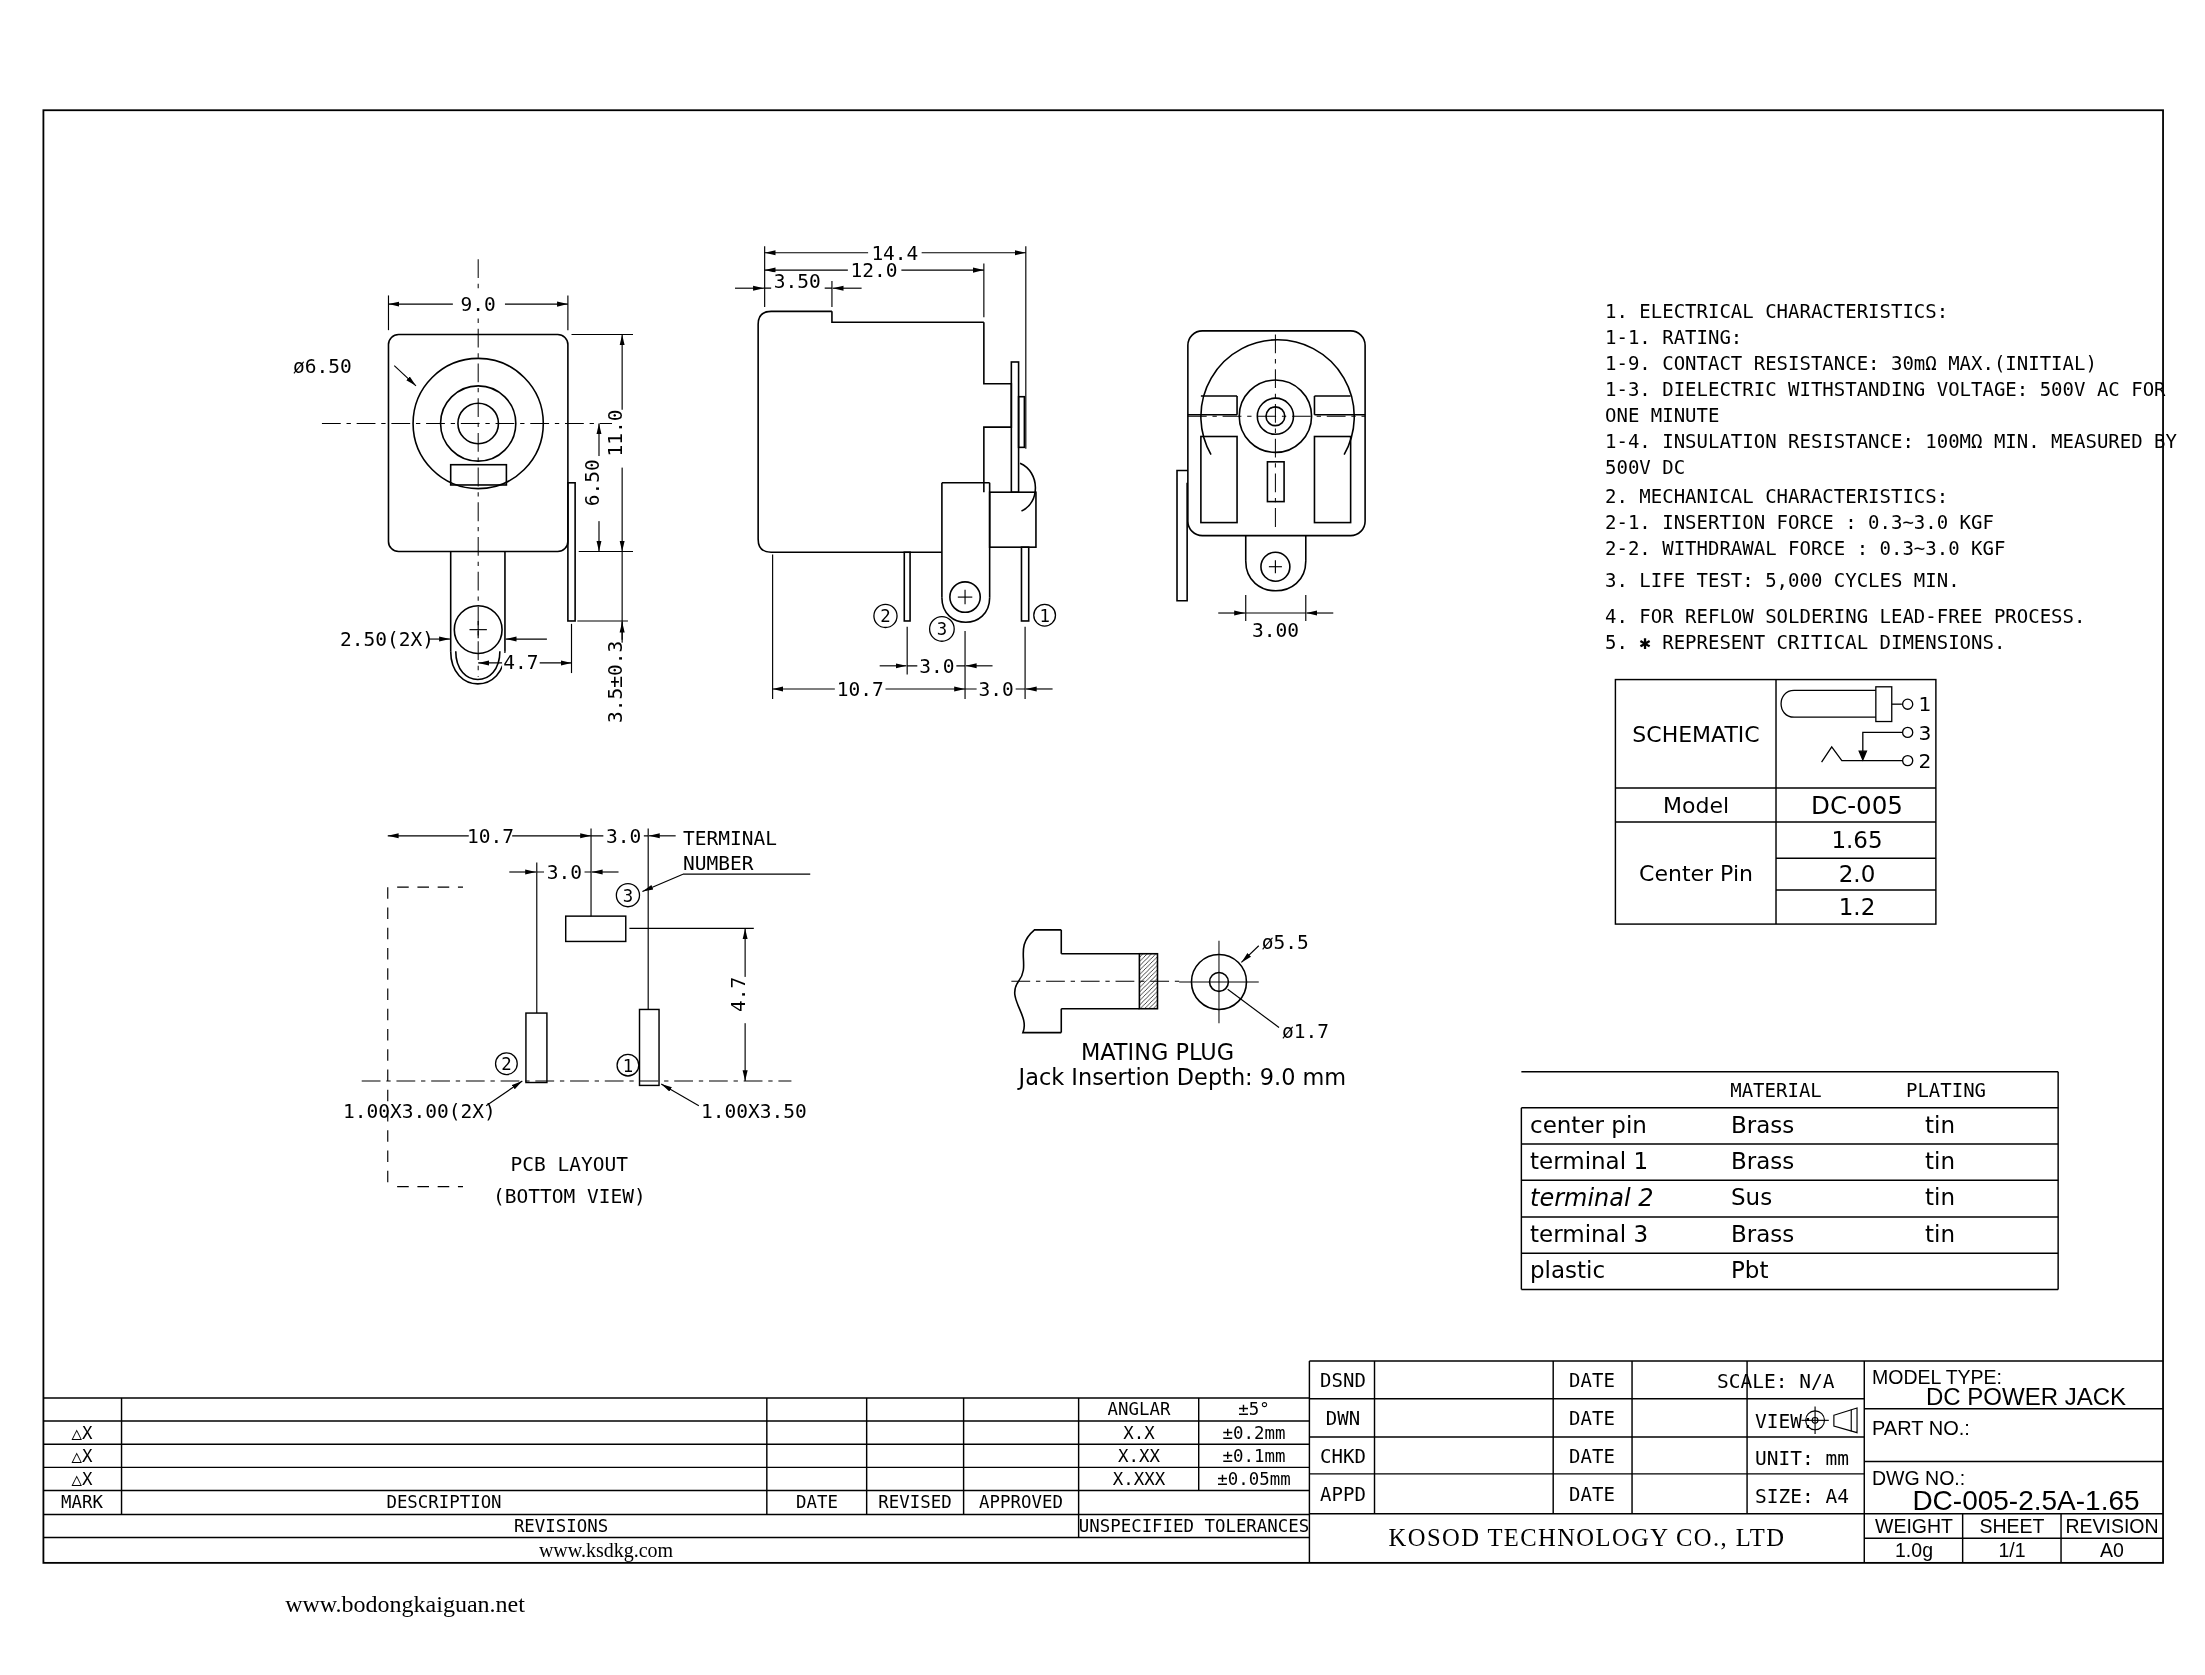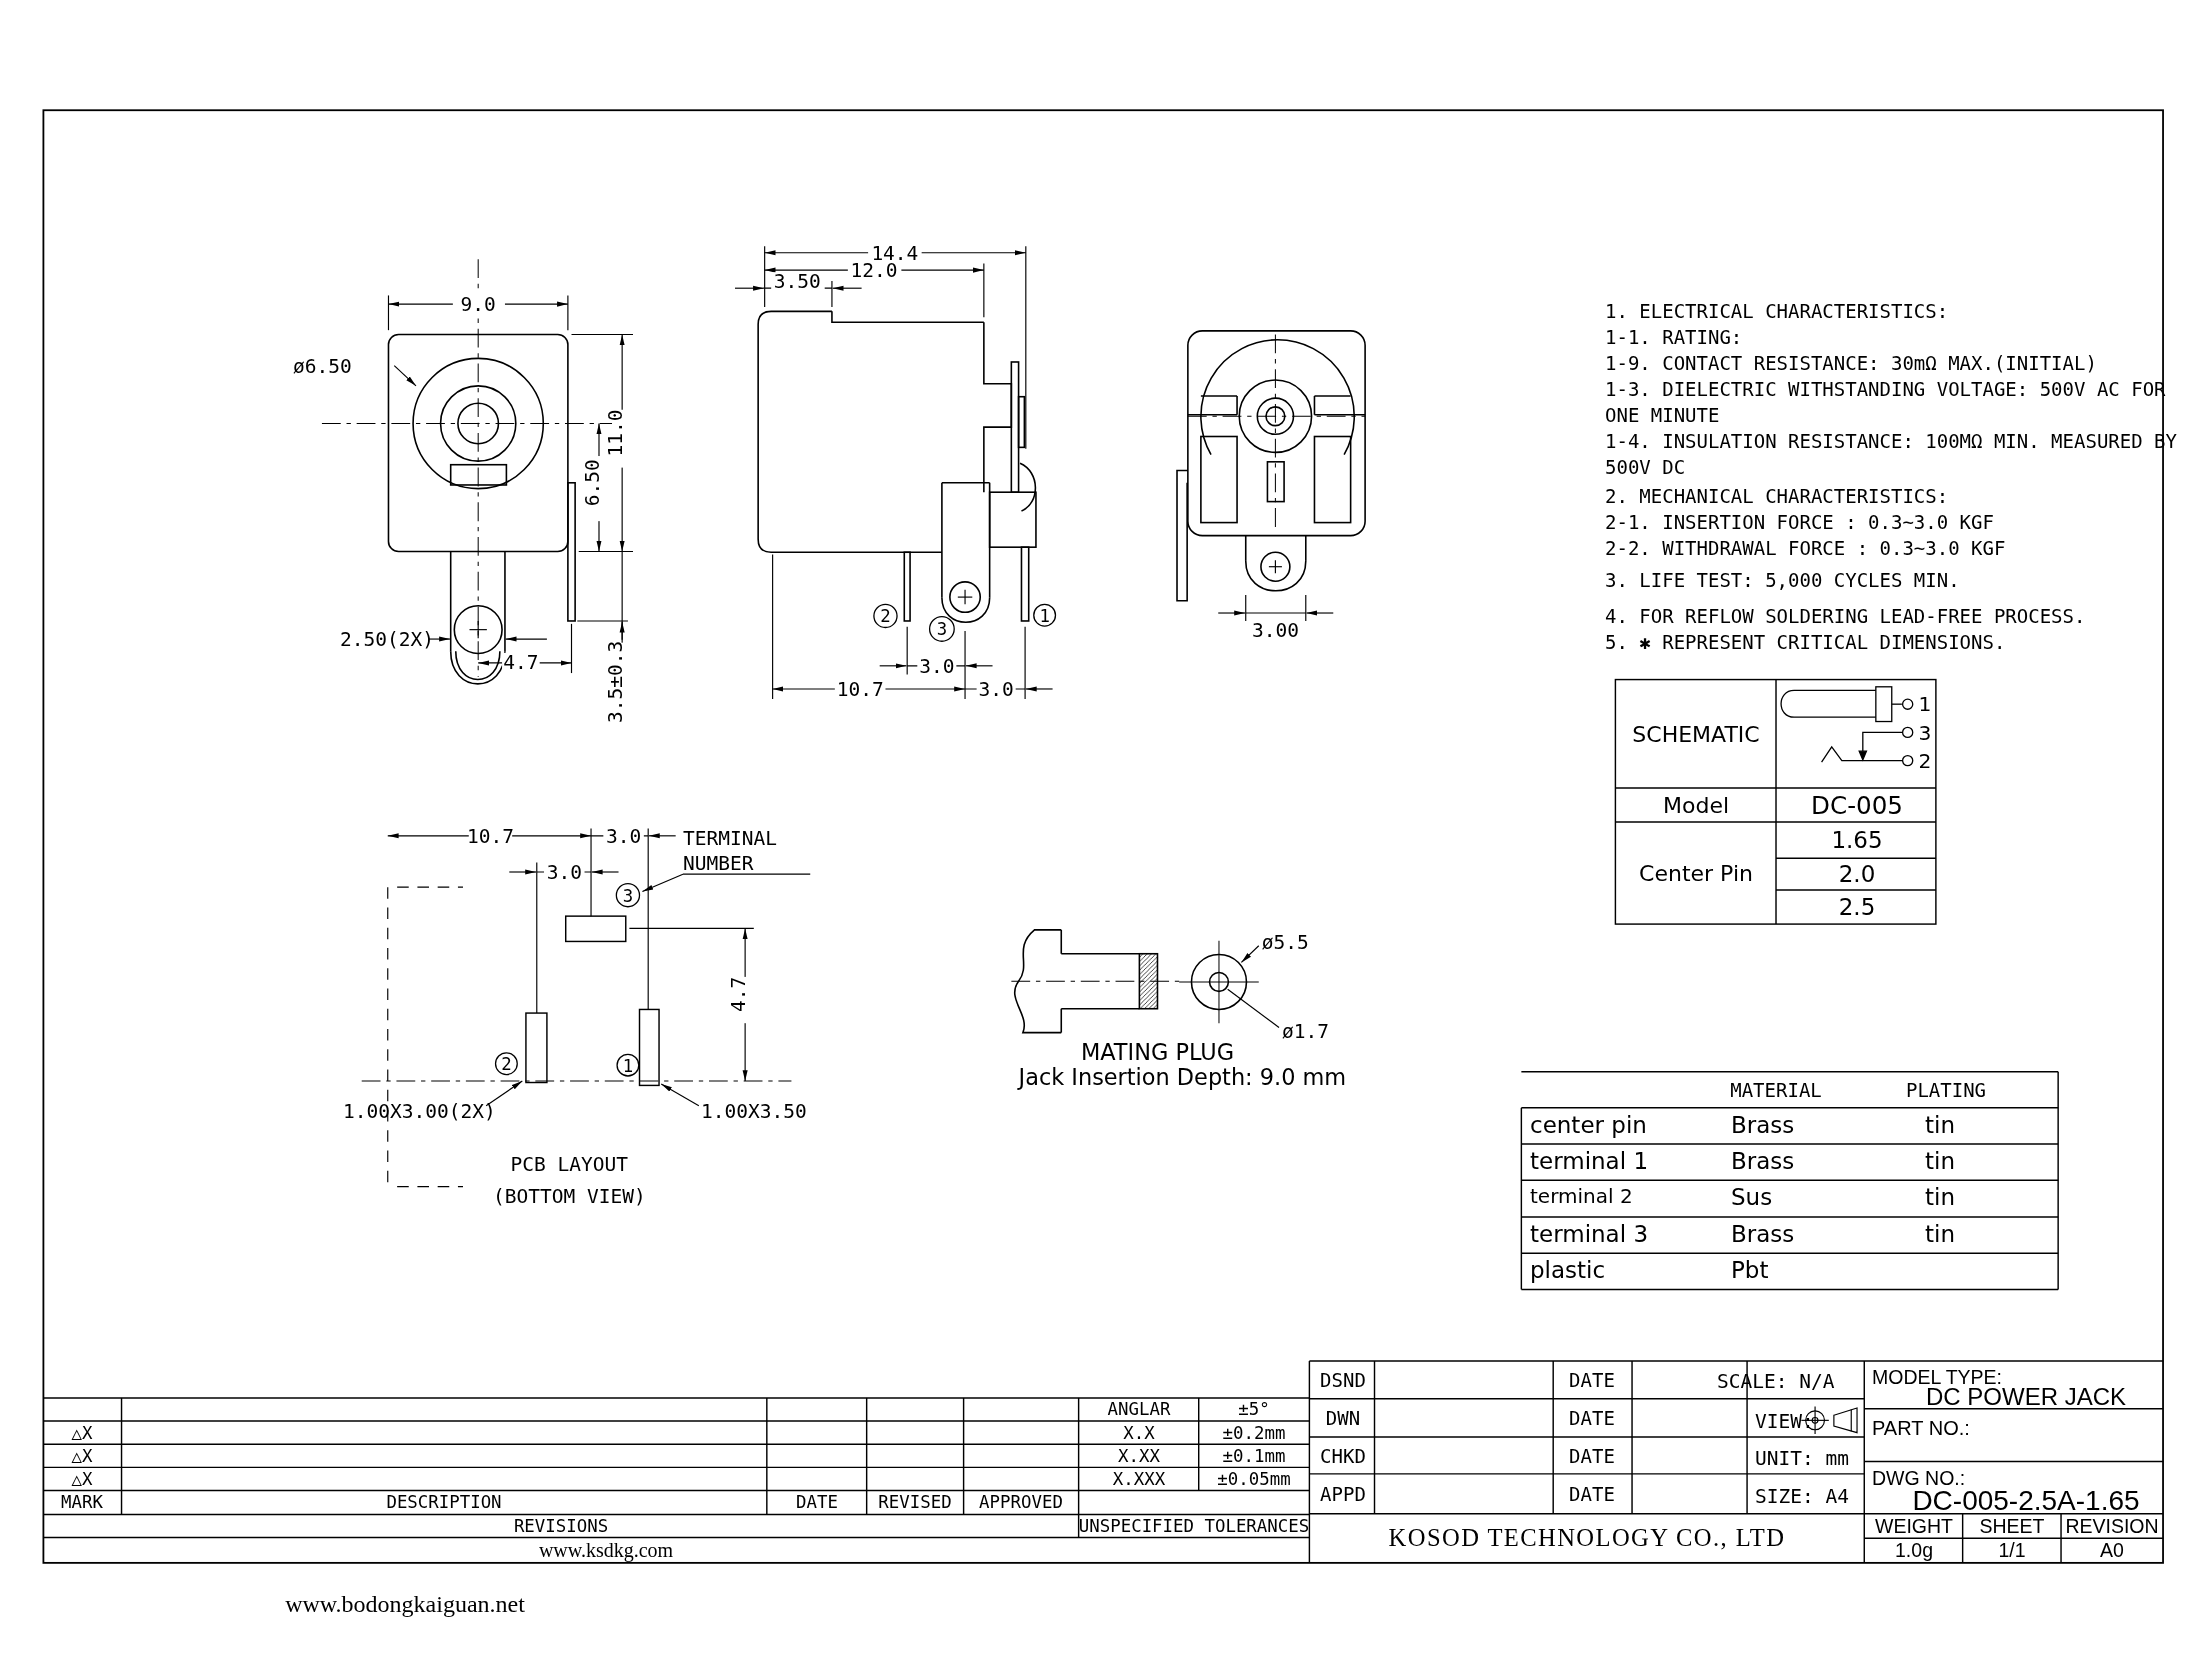--- a/index.html
+++ b/index.html
@@ -356,27 +356,27 @@
   <div class="l g3">4. FOR REFLOW SOLDERING LEAD-FREE PROCESS.</div>
   <div class="l">5. ✱ REPRESENT CRITICAL DIMENSIONS.</div>
 </div>
 
 <div class="t sans ctr" style="left:1696px;top:734px;font-size:22px;">SCHEMATIC</div>
 <div class="t sans ctr" style="left:1696px;top:805px;font-size:22px;">Model</div>
 <div class="t sans ctr" style="left:1857px;top:805px;font-size:24.6px;">DC-005</div>
 <div class="t sans ctr" style="left:1696px;top:873px;font-size:22px;">Center Pin</div>
 <div class="t sans ctr" style="left:1857px;top:840px;font-size:23px;">1.65</div>
 <div class="t sans ctr" style="left:1857px;top:874px;font-size:23px;">2.0</div>
-<div class="t sans ctr" style="left:1857px;top:907px;font-size:23px;">2.5</div>
+<div class="t sans ctr" style="left:1857px;top:907px;font-size:23px;">1.2</div>
 
 <div class="t cad ctr" style="left:1776px;top:1090px;font-size:19px;">MATERIAL</div>
 <div class="t cad ctr" style="left:1946px;top:1090px;font-size:19px;">PLATING</div>
 <div class="t sans" style="left:1530px;top:1112px;font-size:23px;">center pin</div>
 <div class="t sans" style="left:1530px;top:1148px;font-size:23px;">terminal 1</div>
-<div class="t sans" style="left:1530px;top:1184px;font-size:20px;">terminal 2</div>
+<div class="t sans" style="left:1530px;top:1184px;font-size:24px;font-style:italic;">terminal 2</div>
 <div class="t sans" style="left:1530px;top:1221px;font-size:23px;">terminal 3</div>
 <div class="t sans" style="left:1530px;top:1257px;font-size:23px;">plastic</div>
 <div class="t sans" style="left:1731px;top:1112px;font-size:23px;">Brass</div>
 <div class="t sans" style="left:1731px;top:1148px;font-size:23px;">Brass</div>
 <div class="t sans" style="left:1731px;top:1184px;font-size:23px;">Sus</div>
 <div class="t sans" style="left:1731px;top:1221px;font-size:23px;">Brass</div>
 <div class="t sans" style="left:1731px;top:1257px;font-size:23px;">Pbt</div>
 <div class="t sans" style="left:1925px;top:1112px;font-size:23px;">tin</div>
 <div class="t sans" style="left:1925px;top:1148px;font-size:23px;">tin</div>
 <div class="t sans" style="left:1925px;top:1184px;font-size:23px;">tin</div>

